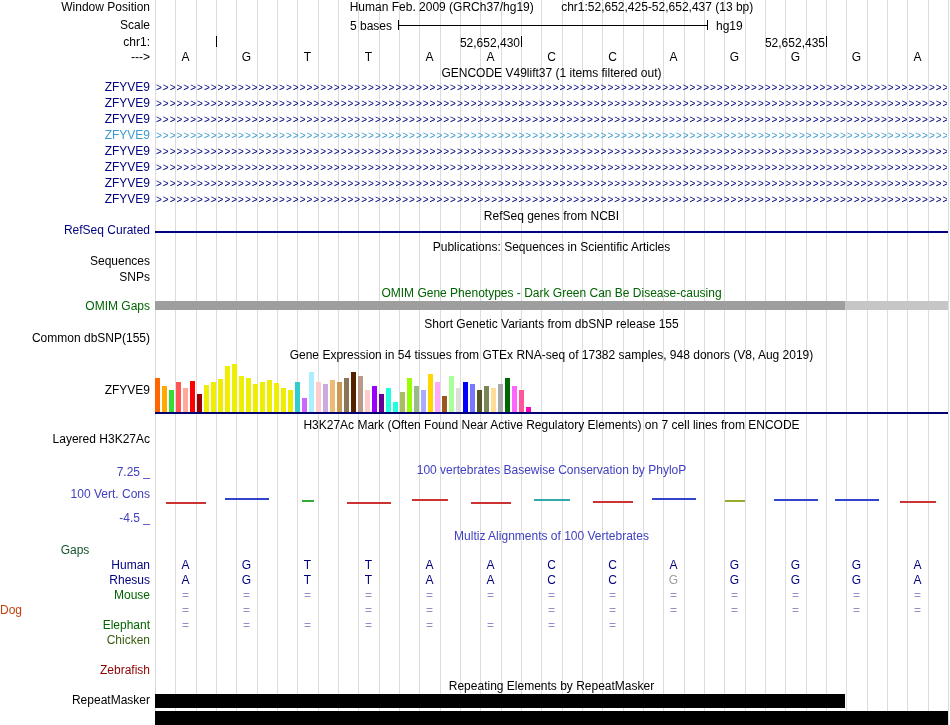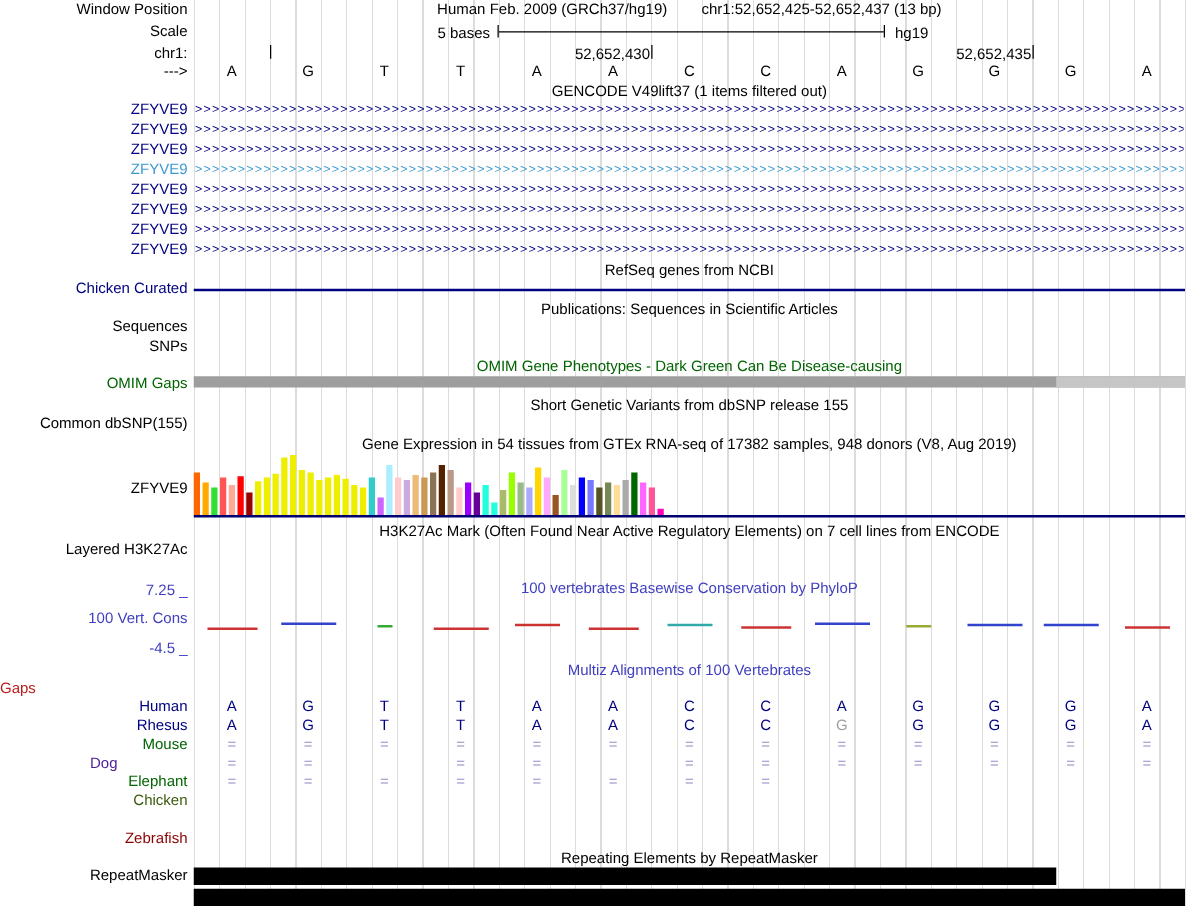--- a/index.html
+++ b/index.html
@@ -99,21 +99,21 @@
       <span style="position: absolute; left: 0px; width: 150px; text-align: right; color: rgb(0, 0, 128); line-height: 13px;">ZFYVE9</span>
       <div style="position: absolute; left: 156px; width: 791px; height: 13px; overflow: hidden; color: rgb(0, 0, 128); font-size: 10px; letter-spacing: 1px; line-height: 13px; white-space: nowrap;">&gt;&gt;&gt;&gt;&gt;&gt;&gt;&gt;&gt;&gt;&gt;&gt;&gt;&gt;&gt;&gt;&gt;&gt;&gt;&gt;&gt;&gt;&gt;&gt;&gt;&gt;&gt;&gt;&gt;&gt;&gt;&gt;&gt;&gt;&gt;&gt;&gt;&gt;&gt;&gt;&gt;&gt;&gt;&gt;&gt;&gt;&gt;&gt;&gt;&gt;&gt;&gt;&gt;&gt;&gt;&gt;&gt;&gt;&gt;&gt;&gt;&gt;&gt;&gt;&gt;&gt;&gt;&gt;&gt;&gt;&gt;&gt;&gt;&gt;&gt;&gt;&gt;&gt;&gt;&gt;&gt;&gt;&gt;&gt;&gt;&gt;&gt;&gt;&gt;&gt;&gt;&gt;&gt;&gt;&gt;&gt;&gt;&gt;&gt;&gt;&gt;&gt;&gt;&gt;&gt;&gt;&gt;&gt;&gt;&gt;&gt;&gt;&gt;&gt;&gt;&gt;&gt;&gt;&gt;&gt;&gt;&gt;&gt;&gt;&gt;&gt;&gt;&gt;&gt;&gt;&gt;&gt;&gt;&gt;&gt;&gt;&gt;&gt;&gt;&gt;&gt;&gt;&gt;&gt;&gt;&gt;&gt;&gt;&gt;&gt;&gt;&gt;&gt;&gt;&gt;&gt;&gt;&gt;&gt;&gt;</div>
     </div>
     <div style="position: absolute; top: 112px; left: 0px; width: 950px; height: 14px;">
       <span style="position: absolute; left: 0px; width: 150px; text-align: right; color: rgb(0, 0, 128); line-height: 13px;">ZFYVE9</span>
       <div style="position: absolute; left: 156px; width: 791px; height: 13px; overflow: hidden; color: rgb(0, 0, 128); font-size: 10px; letter-spacing: 1px; line-height: 13px; white-space: nowrap;">&gt;&gt;&gt;&gt;&gt;&gt;&gt;&gt;&gt;&gt;&gt;&gt;&gt;&gt;&gt;&gt;&gt;&gt;&gt;&gt;&gt;&gt;&gt;&gt;&gt;&gt;&gt;&gt;&gt;&gt;&gt;&gt;&gt;&gt;&gt;&gt;&gt;&gt;&gt;&gt;&gt;&gt;&gt;&gt;&gt;&gt;&gt;&gt;&gt;&gt;&gt;&gt;&gt;&gt;&gt;&gt;&gt;&gt;&gt;&gt;&gt;&gt;&gt;&gt;&gt;&gt;&gt;&gt;&gt;&gt;&gt;&gt;&gt;&gt;&gt;&gt;&gt;&gt;&gt;&gt;&gt;&gt;&gt;&gt;&gt;&gt;&gt;&gt;&gt;&gt;&gt;&gt;&gt;&gt;&gt;&gt;&gt;&gt;&gt;&gt;&gt;&gt;&gt;&gt;&gt;&gt;&gt;&gt;&gt;&gt;&gt;&gt;&gt;&gt;&gt;&gt;&gt;&gt;&gt;&gt;&gt;&gt;&gt;&gt;&gt;&gt;&gt;&gt;&gt;&gt;&gt;&gt;&gt;&gt;&gt;&gt;&gt;&gt;&gt;&gt;&gt;&gt;&gt;&gt;&gt;&gt;&gt;&gt;&gt;&gt;&gt;&gt;&gt;&gt;&gt;&gt;&gt;&gt;&gt;&gt;</div>
     </div>
   </div>
 
 <div class="ct" style="top:210px">RefSeq genes from NCBI</div>
-<span class="llab navy" style="top:224px">Chicken Curated</span>
+<span class="llab navy" style="top:224px">RefSeq Curated</span>
 <div class="hline" style="left:155px;top:231px;width:793px;background:#000080"></div>
 
 <div class="ct" style="top:241px">Publications: Sequences in Scientific Articles</div>
 <span class="llab" style="top:255px">Sequences</span>
 <span class="llab" style="top:271px">SNPs</span>
 
 <div class="ct green" style="top:287px">OMIM Gene Phenotypes - Dark Green Can Be Disease-causing</div>
 <span class="llab green" style="top:300px">OMIM Gaps</span>
 <div class="abs" style="left:155px;top:301px;width:793px;height:9px;background:#9e9e9e">
   <div class="abs" style="left:690px;top:0;width:103px;height:9px;background:#c6c6c6"></div>
@@ -201,21 +201,21 @@
     <div style="position: absolute; left: 569.5px; top: 6px; width: 20px; height: 2px; background: rgb(153, 170, 51);"></div>
     <div style="position: absolute; left: 618.5px; top: 5px; width: 44px; height: 2px; background: rgb(51, 68, 204);"></div>
     <div style="position: absolute; left: 679.5px; top: 5px; width: 44px; height: 2px; background: rgb(51, 68, 204);"></div>
     <div style="position: absolute; left: 744.5px; top: 7px; width: 36px; height: 2px; background: rgb(204, 51, 51);"></div>
   </div>
 <span class="llab blue" style="top:512px">-4.5 _</span>
 
 <div class="ct blue" style="top:530px">Multiz Alignments of 100 Vertebrates</div>
 <div class="abs" id="multiz-rows" style="left:0;top:544px;width:950px;height:135px">
     <div style="position: absolute; top: 0px; left: 0px; width: 950px; height: 15px;">
-      <span style="position: absolute; left: 0px; width: 150px; text-align: left; color: #b91c1c; line-height: 13px;">Gaps</span>
+      <span style="position: absolute; left: 0px; width: 150px; text-align: center; color: #14532d; line-height: 13px;">Gaps</span>
     </div>
     <div style="position: absolute; top: 15px; left: 0px; width: 950px; height: 15px;">
       <span style="position: absolute; left: 0px; width: 150px; text-align: right; color: rgb(0, 0, 128); line-height: 13px;">Human</span>
       <span style="position: absolute; left: 185.5px; transform: translateX(-50%); line-height: 13px; color: rgb(0, 0, 128);">A</span>
       <span style="position: absolute; left: 246.5px; transform: translateX(-50%); line-height: 13px; color: rgb(0, 0, 128);">G</span>
       <span style="position: absolute; left: 307.5px; transform: translateX(-50%); line-height: 13px; color: rgb(0, 0, 128);">T</span>
       <span style="position: absolute; left: 368.5px; transform: translateX(-50%); line-height: 13px; color: rgb(0, 0, 128);">T</span>
       <span style="position: absolute; left: 429.5px; transform: translateX(-50%); line-height: 13px; color: rgb(0, 0, 128);">A</span>
       <span style="position: absolute; left: 490.5px; transform: translateX(-50%); line-height: 13px; color: rgb(0, 0, 128);">A</span>
       <span style="position: absolute; left: 551.5px; transform: translateX(-50%); line-height: 13px; color: rgb(0, 0, 128);">C</span>
@@ -252,21 +252,21 @@
       <span style="position: absolute; left: 490.5px; transform: translateX(-50%); line-height: 13px; color: rgb(144, 144, 200);">=</span>
       <span style="position: absolute; left: 551.5px; transform: translateX(-50%); line-height: 13px; color: rgb(144, 144, 200);">=</span>
       <span style="position: absolute; left: 612.5px; transform: translateX(-50%); line-height: 13px; color: rgb(144, 144, 200);">=</span>
       <span style="position: absolute; left: 673.5px; transform: translateX(-50%); line-height: 13px; color: rgb(144, 144, 200);">=</span>
       <span style="position: absolute; left: 734.5px; transform: translateX(-50%); line-height: 13px; color: rgb(144, 144, 200);">=</span>
       <span style="position: absolute; left: 795.5px; transform: translateX(-50%); line-height: 13px; color: rgb(144, 144, 200);">=</span>
       <span style="position: absolute; left: 856.5px; transform: translateX(-50%); line-height: 13px; color: rgb(144, 144, 200);">=</span>
       <span style="position: absolute; left: 917.5px; transform: translateX(-50%); line-height: 13px; color: rgb(144, 144, 200);">=</span>
     </div>
     <div style="position: absolute; top: 60px; left: 0px; width: 950px; height: 15px;">
-      <span style="position: absolute; left: 0px; width: 166px; text-align: center; color: #4c1d95; line-height: 13px;">Dog</span>
+      <span style="position: absolute; left: 0px; width: 166px; text-align: left; color: #c2410c; line-height: 13px;">Dog</span>
       <span style="position: absolute; left: 185.5px; transform: translateX(-50%); line-height: 13px; color: rgb(144, 144, 200);">=</span>
       <span style="position: absolute; left: 246.5px; transform: translateX(-50%); line-height: 13px; color: rgb(144, 144, 200);">=</span>
       <span style="position: absolute; left: 368.5px; transform: translateX(-50%); line-height: 13px; color: rgb(144, 144, 200);">=</span>
       <span style="position: absolute; left: 429.5px; transform: translateX(-50%); line-height: 13px; color: rgb(144, 144, 200);">=</span>
       <span style="position: absolute; left: 551.5px; transform: translateX(-50%); line-height: 13px; color: rgb(144, 144, 200);">=</span>
       <span style="position: absolute; left: 612.5px; transform: translateX(-50%); line-height: 13px; color: rgb(144, 144, 200);">=</span>
       <span style="position: absolute; left: 673.5px; transform: translateX(-50%); line-height: 13px; color: rgb(144, 144, 200);">=</span>
       <span style="position: absolute; left: 734.5px; transform: translateX(-50%); line-height: 13px; color: rgb(144, 144, 200);">=</span>
       <span style="position: absolute; left: 795.5px; transform: translateX(-50%); line-height: 13px; color: rgb(144, 144, 200);">=</span>
       <span style="position: absolute; left: 856.5px; transform: translateX(-50%); line-height: 13px; color: rgb(144, 144, 200);">=</span>

